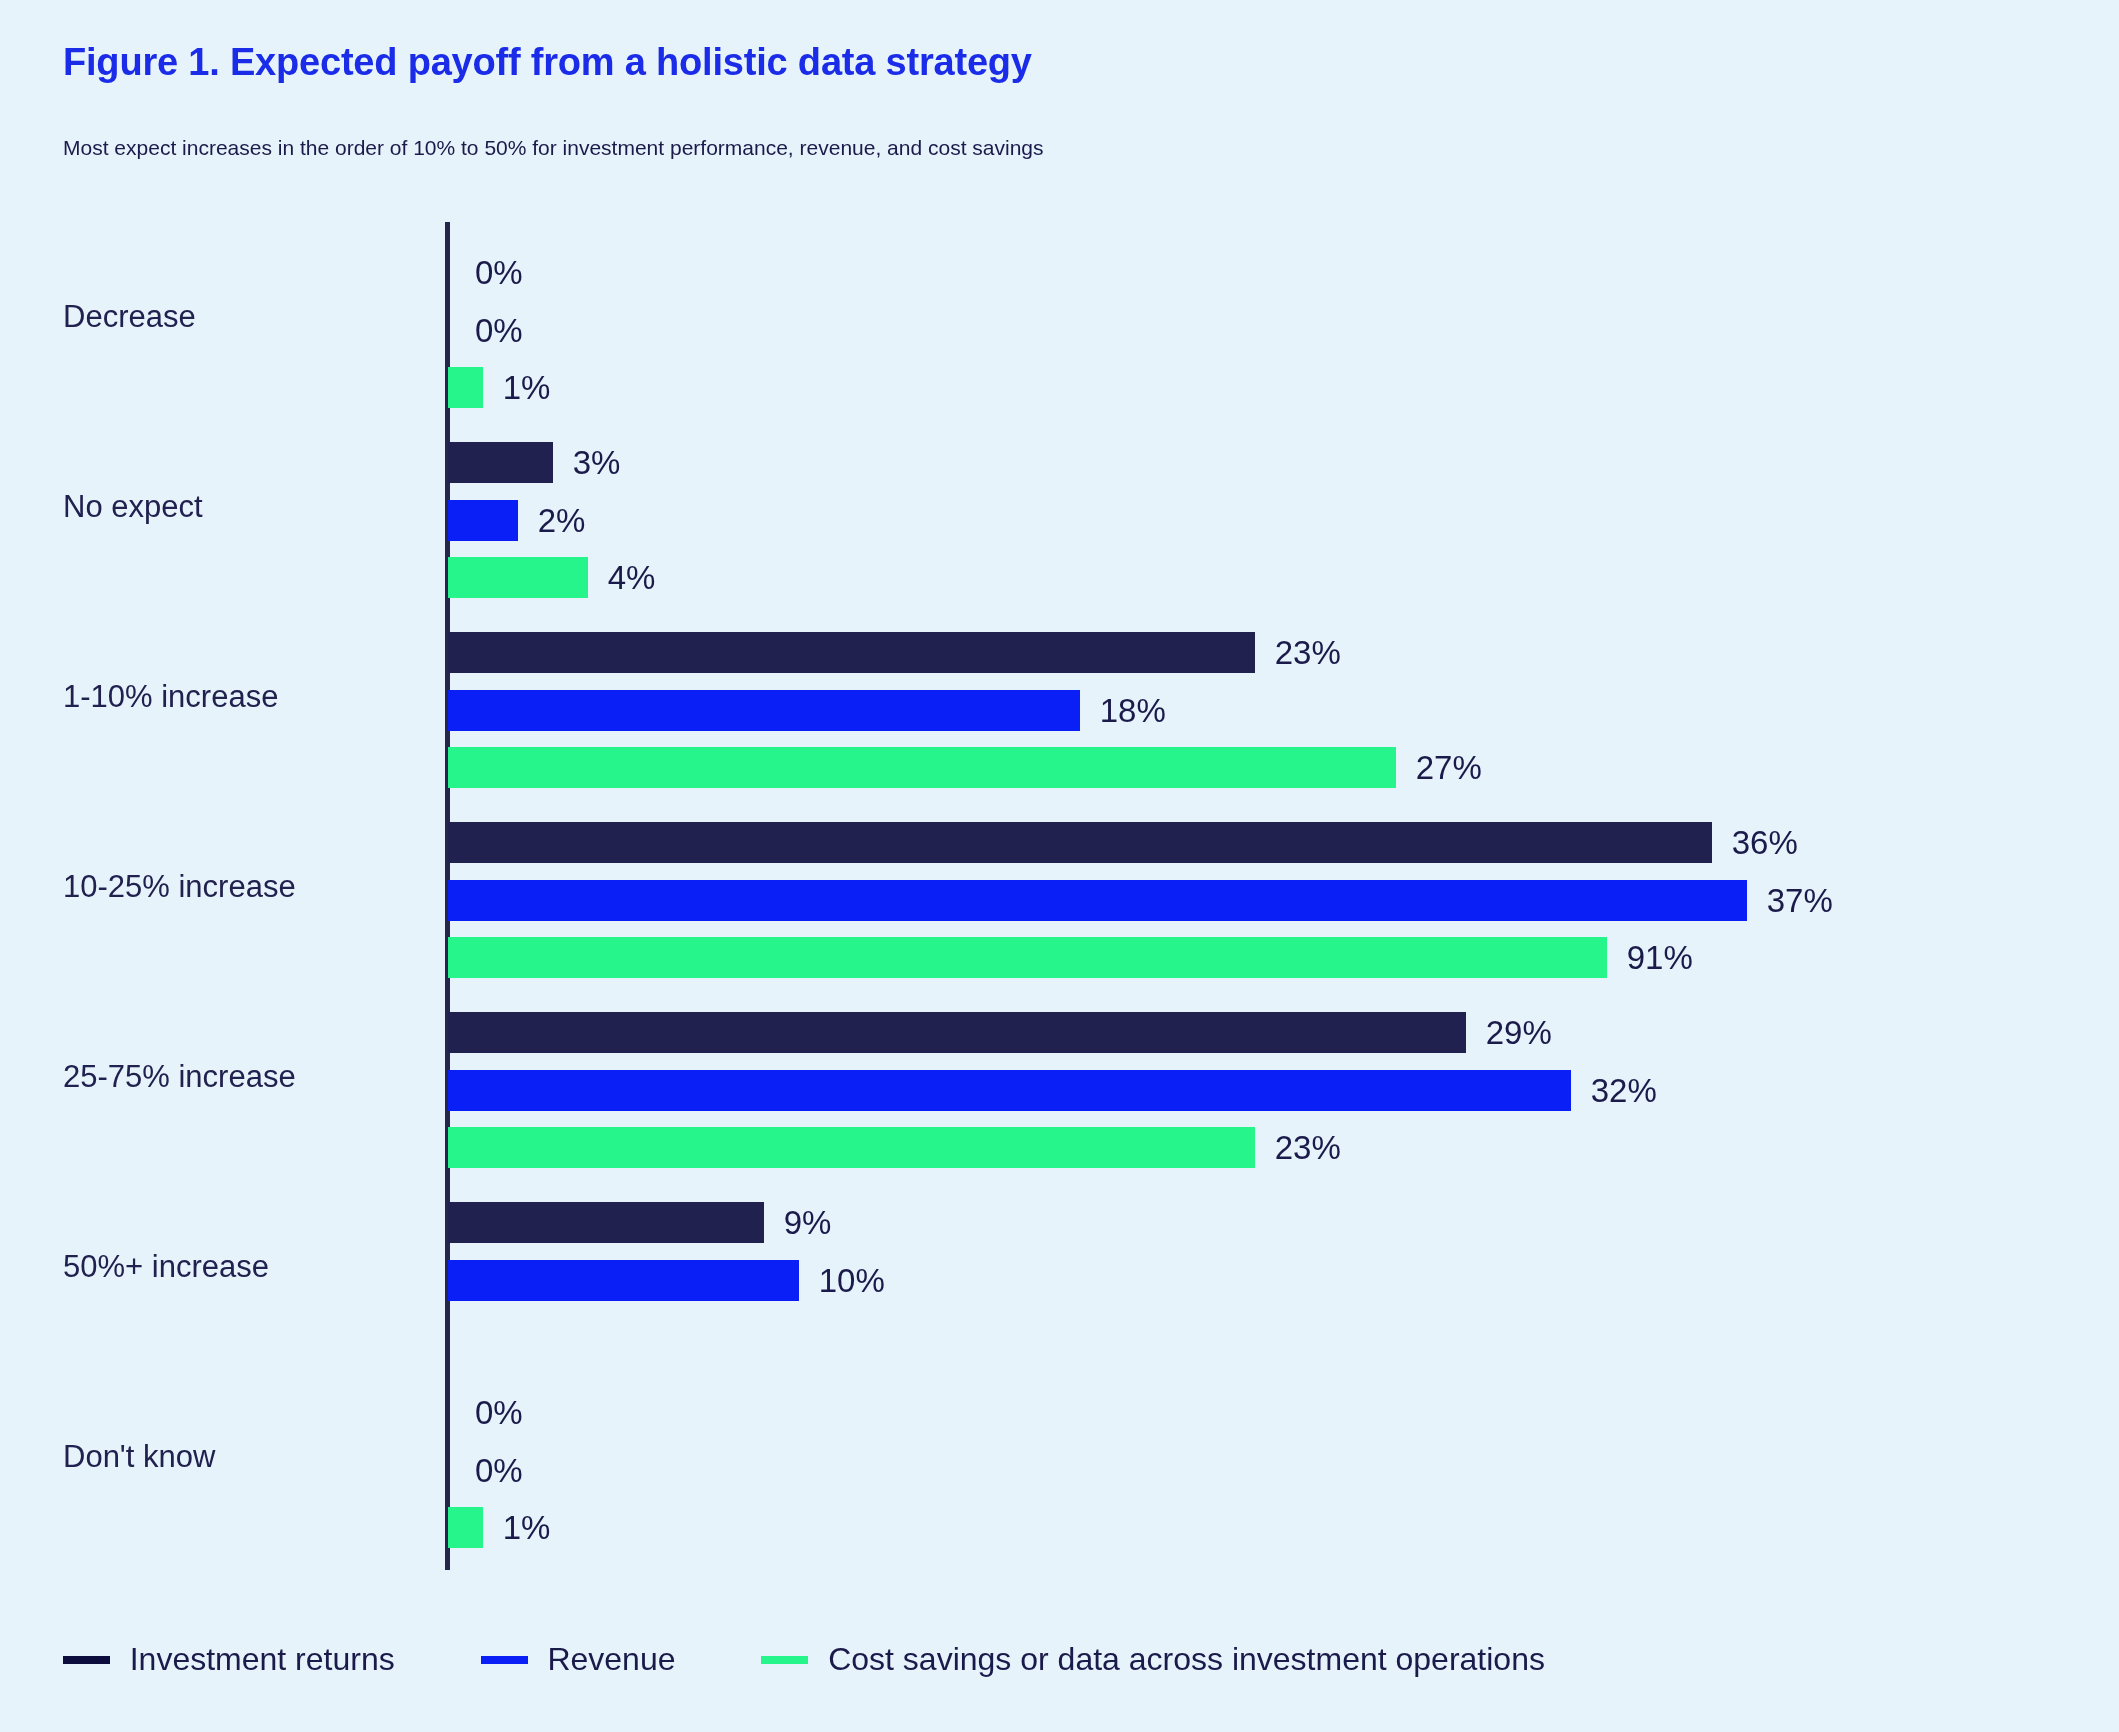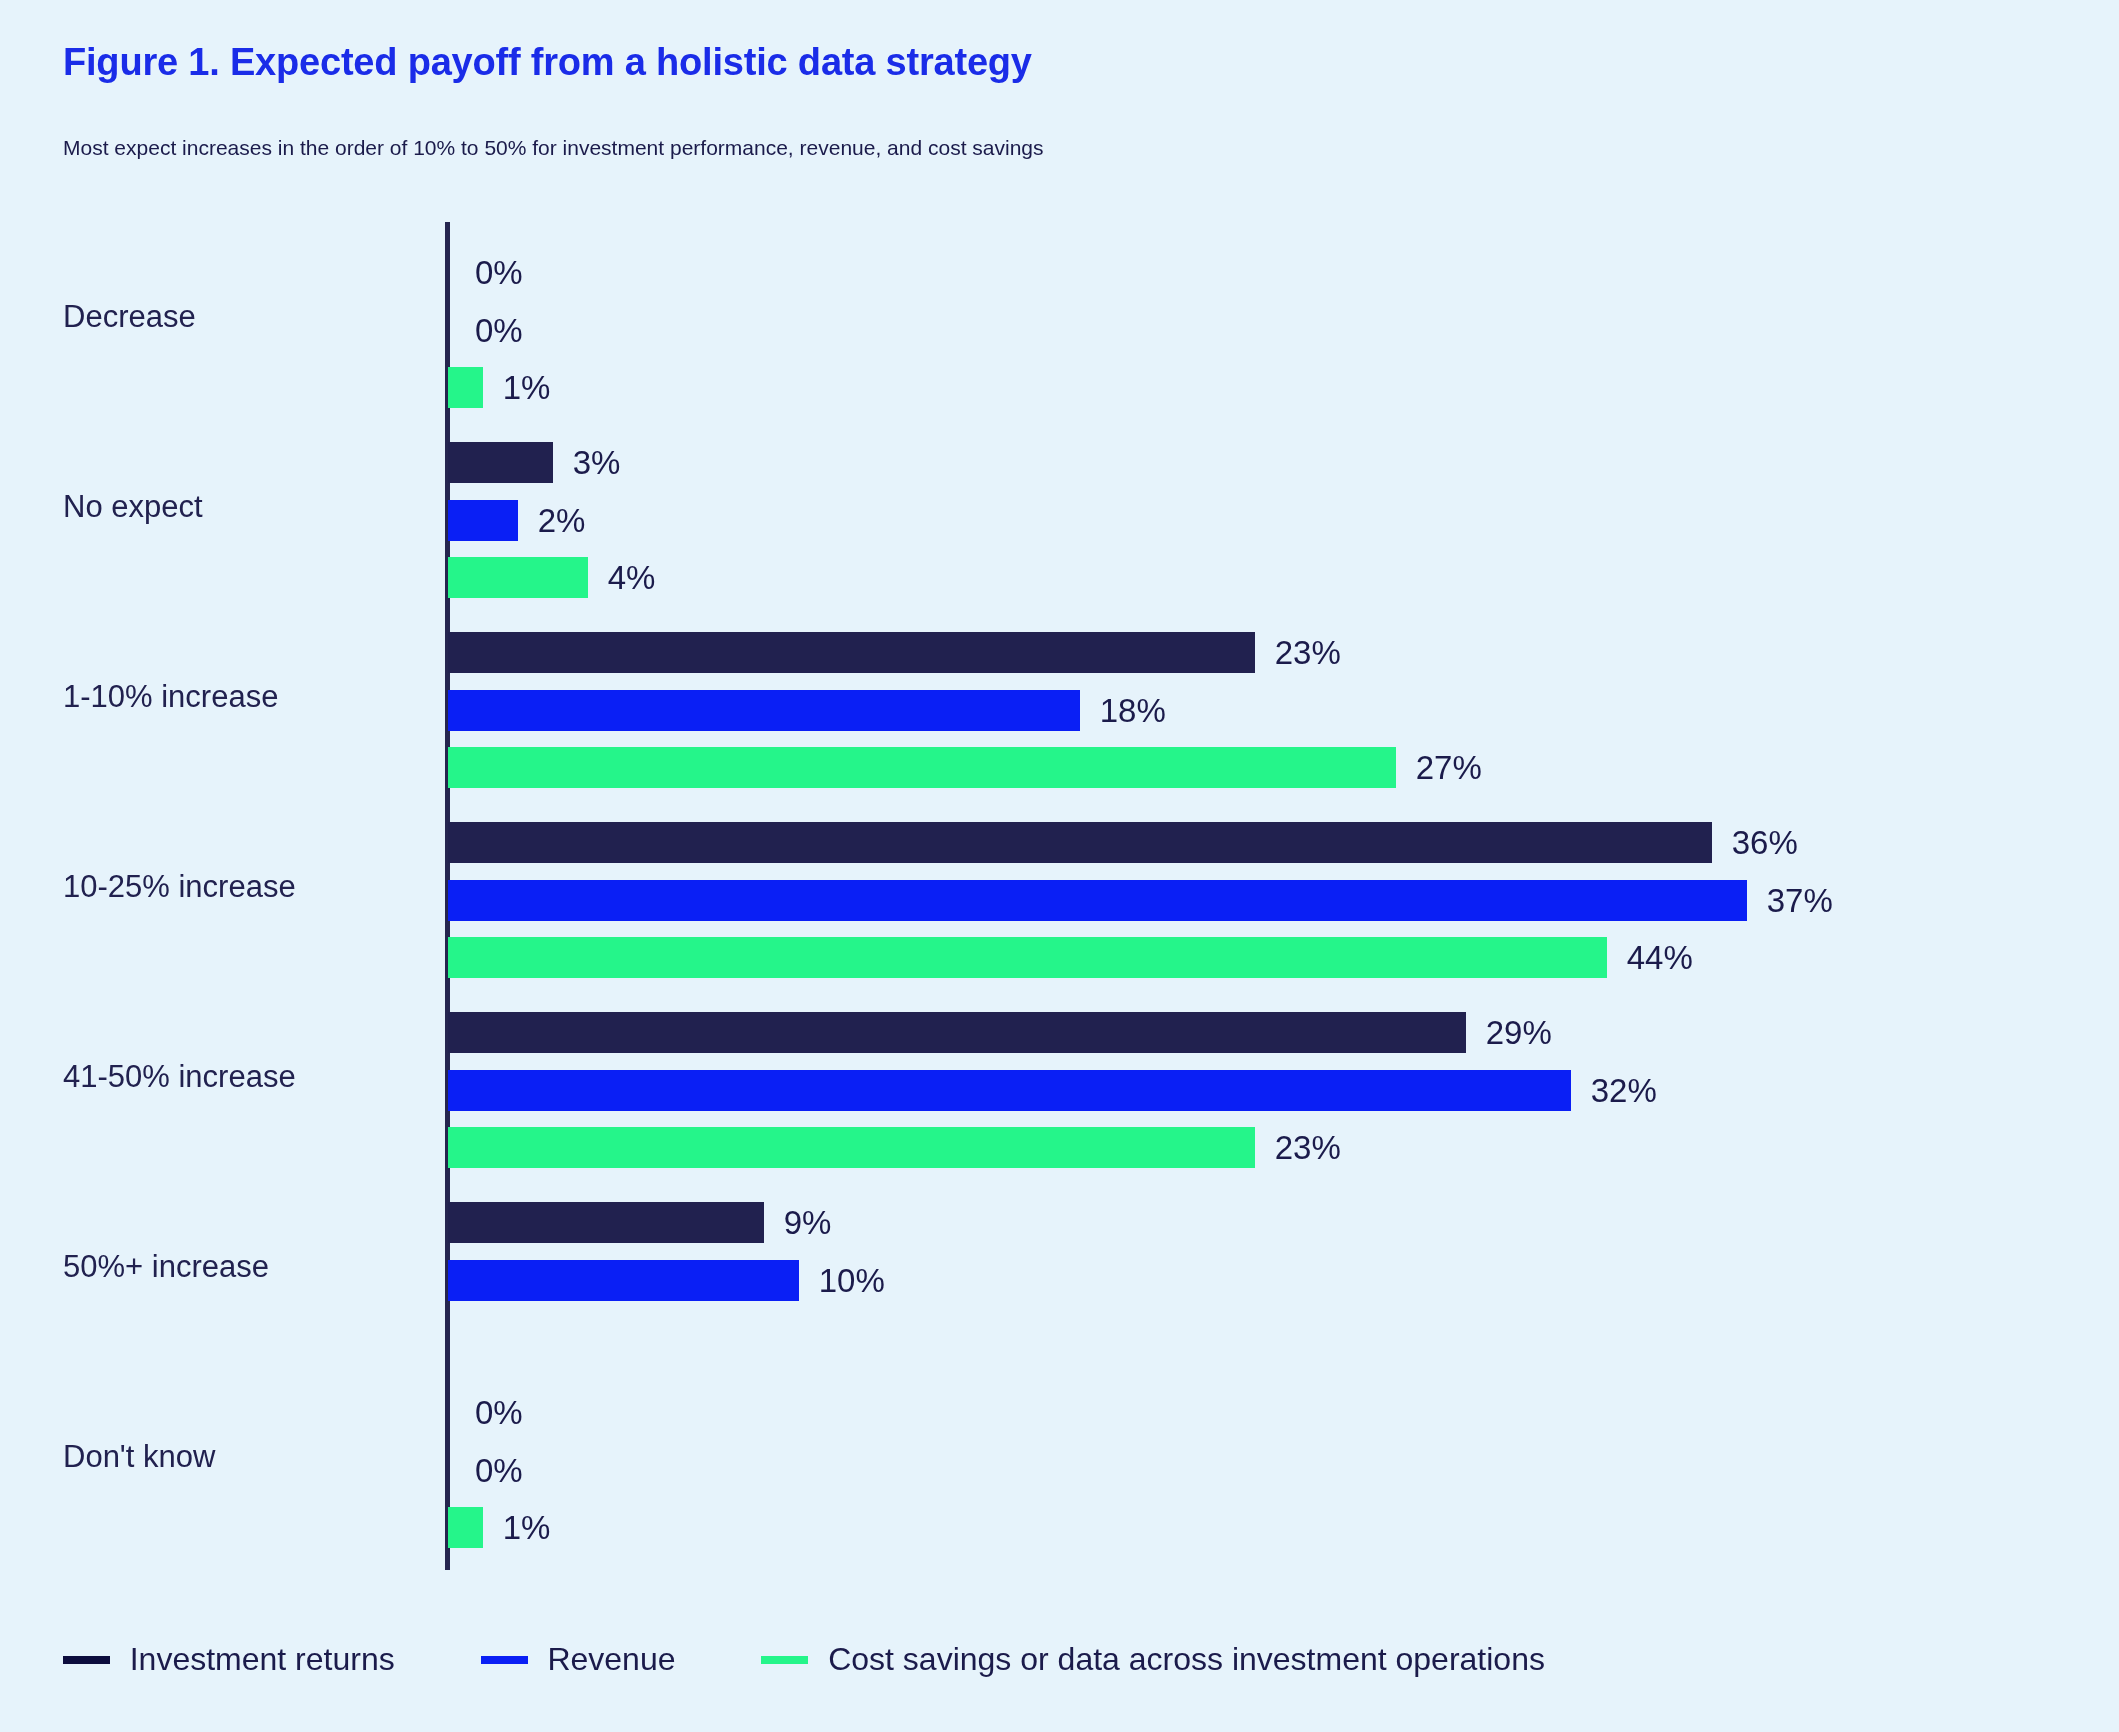--- a/index.html
+++ b/index.html
@@ -199,25 +199,25 @@
           <div class="bar-row r0">
             <div class="bar s0" style="width: 1264px;"></div>
             <span class="bar-value">36%</span>
           </div>
           <div class="bar-row r1">
             <div class="bar s1" style="width: 1299px;"></div>
             <span class="bar-value">37%</span>
           </div>
           <div class="bar-row r2">
             <div class="bar s2" style="width: 1159px;"></div>
-            <span class="bar-value">44%</span>
-          </div>
-        </div>
-        <div class="group">
-          <div class="cat-label">41-50% increase</div>
+            <span class="bar-value">91%</span>
+          </div>
+        </div>
+        <div class="group">
+          <div class="cat-label">25-75% increase</div>
           <div class="bar-row r0">
             <div class="bar s0" style="width: 1018px;"></div>
             <span class="bar-value">29%</span>
           </div>
           <div class="bar-row r1">
             <div class="bar s1" style="width: 1123px;"></div>
             <span class="bar-value">32%</span>
           </div>
           <div class="bar-row r2">
             <div class="bar s2" style="width: 807px;"></div>

